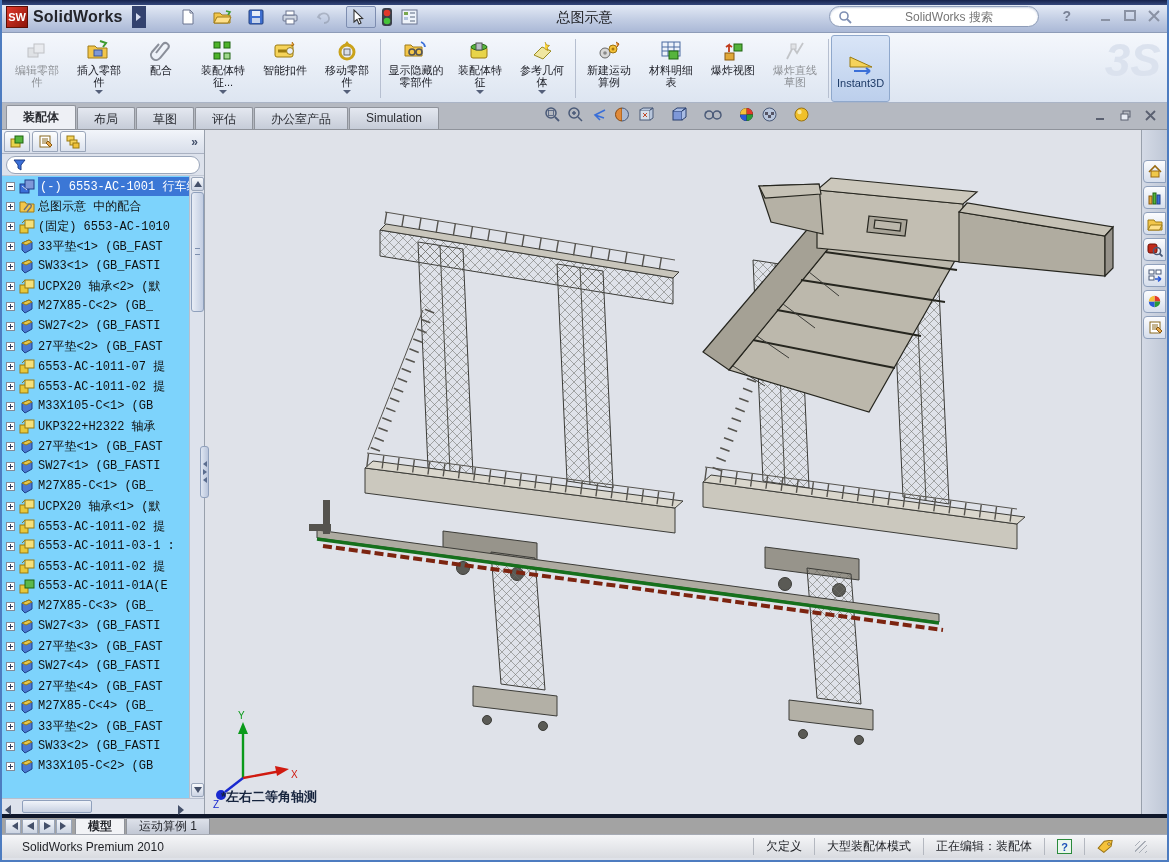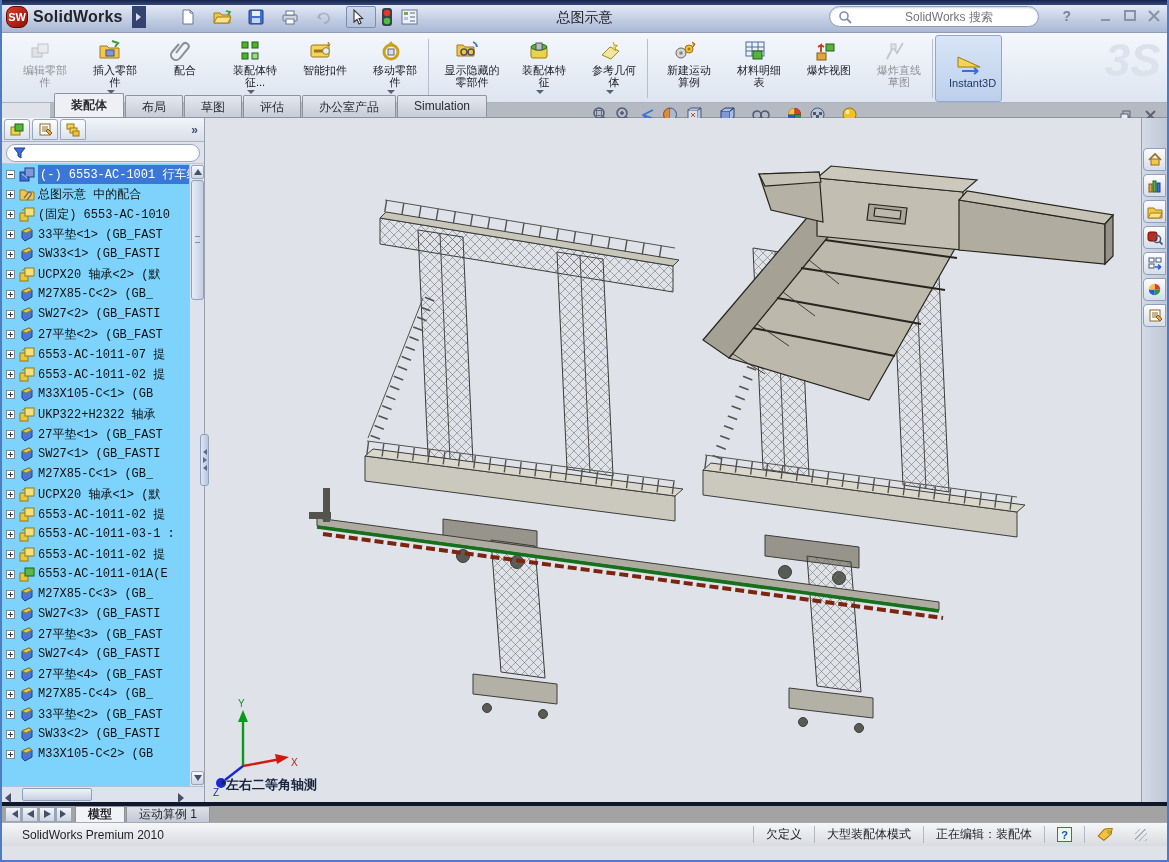--- a/index.html
+++ b/index.html
@@ -3,49 +3,49 @@
 <meta charset="utf-8">
 <style>
   * { margin:0; padding:0; box-sizing:border-box; }
   html,body { width:1169px; height:862px; font-family:"Liberation Sans", sans-serif; overflow:hidden; }
   #win { position:relative; width:1169px; height:862px; background:#dfe2e9; border:2px solid #4d7cc0; border-top:none; }
 
   
   #titlebar { position:relative; height:33px; background:linear-gradient(#eef3fb,#c3cee4 60%,#aab8d6); border-bottom:1px solid #8e9cb8; }
   #titlebar::before { content:""; position:absolute; top:0; left:0; right:0; height:5px; background:linear-gradient(#16234c,#35487c); }
   .tb-left { position:absolute; left:4px; top:6px; display:flex; align-items:center; gap:5px; }
-  .sw-cube { width:22px; height:22px; background:linear-gradient(135deg,#e03a2c,#8d1408); border:1px solid #5c0d04; border-radius:8px; color:#fff; font-weight:bold; font-size:11px; display:flex; align-items:center; justify-content:center; }
+  .sw-cube { width:22px; height:22px; background:linear-gradient(135deg,#e03a2c,#8d1408); border:1px solid #5c0d04; border-radius:0; color:#fff; font-weight:bold; font-size:11px; display:flex; align-items:center; justify-content:center; }
   .app-name { font-size:16px; font-weight:bold; color:#23242a; letter-spacing:.2px; }
   .menu-arrow { width:14px; height:22px; background:#33426e; display:flex; align-items:center; justify-content:center; margin-left:4px; }
   .menu-arrow i { width:0; height:0; border-left:5px solid #d8def0; border-top:4px solid transparent; border-bottom:4px solid transparent; }
   .tb-tools { position:absolute; left:175px; top:6px; display:flex; align-items:center; gap:3px; }
   .tb-btn { display:flex; align-items:center; height:22px; padding:0 2px; border-radius:2px; }
   .tb-btn.pressed { border:1px solid #7d8db0; background:linear-gradient(#cfd9ec,#b4c2dd); }
   .dd { width:0; height:0; border-top:4px solid #4a5ा72; border-top-color:#4a5572; border-left:3.5px solid transparent; border-right:3.5px solid transparent; margin-left:2px; }
   .tb-title { position:absolute; left:0; right:0; top:9px; text-align:center; font-size:14px; color:#1b1c20; pointer-events:none; }
   .search-wrap { position:absolute; right:128px; top:6px; width:210px; height:21px; background:#fff; border:1px solid #8d9cb8; border-radius:11px; display:flex; align-items:center; padding:0 8px; gap:3px; box-shadow:inset 0 1px 2px #ccd4e4; }
   .search-wrap input { border:none; outline:none; flex:1; font-size:12px; color:#555; background:transparent; font-family:"Liberation Sans",sans-serif;text-align:center; }
   .winctl { position:absolute; right:6px; top:8px; display:flex; align-items:center; gap:10px; }
   .winctl .help { font-size:14px; font-weight:bold; color:#7a8296; }
   .wc-ic { stroke:#8a92a4; stroke-width:2; fill:none; }
 
   
   #ribbon { position:relative; height:70px; background:linear-gradient(#f4f7fc,#dde5f1); border-bottom:1px solid #aab4c6; display:flex; align-items:stretch; padding:2px 2px 0 4px; overflow:hidden; }
   .rb-btn { display:flex; flex-direction:column; align-items:center; justify-content:flex-start; padding:3px 5px 1px; min-width:46px; border-radius:3px; }
   .rb-btn .ric { height:26px; display:flex; align-items:center; justify-content:center; }
-  .rb-btn .rlb { font-size:11px; line-height:12px; color:#20222a; text-align:center; width:52px;margin-left:8px; }
+  .rb-btn .rlb { font-size:11px; line-height:12px; color:#20222a; text-align:center; width:52px; }
   .rb-btn .rdd { width:0; height:0; border-top:4px solid #55607a; border-left:4px solid transparent; border-right:4px solid transparent; margin-top:2px; }
   .rb-btn.disabled { filter:grayscale(1); opacity:.45; }
   .rb-btn.active3d { background:linear-gradient(#d9e5f7,#bccfec); border:1px solid #8fa8cc; justify-content:center; }
   .rb-btn.active3d .rlb { width:auto; color:#1d3a66; }
   .rb-sep { width:1px; background:#b6bfd0; margin:4px 2px; }
   .ds-mark { position:absolute; right:6px; top:0; font-size:46px; font-weight:bold; color:#dbe2ee; font-style:italic; pointer-events:none; }
 
   
-  #tabrow { position:relative; height:15px; background:#b5b9c1; border-bottom:1px solid #8f939b; display:flex; align-items:flex-end;margin-left:48px; }
+  #tabrow { position:relative; height:27px; background:#b5b9c1; border-bottom:1px solid #8f939b; display:flex; align-items:flex-end; }
   .doc-tabs { display:flex; align-items:flex-end; height:100%; padding-left:4px; }
   .dtab { height:22px; padding:3px 16px 0; font-size:12px; color:#2a2c32; background:linear-gradient(#e4e8f0,#c6ccd8); border:1px solid #8f939b; border-bottom:none; margin-right:1px; border-radius:2px 2px 0 0; }
   .dtab.active { background:#eef0f5; font-weight:bold; height:24px; }
   .hud { position:absolute; left:542px; top:3px; display:flex; align-items:center; gap:6px; }
   .hud-btn { display:flex; align-items:center; gap:1px; }
   .vp-winctl { position:absolute; right:10px; top:6px; display:flex; gap:12px; align-items:center; }
 
   
   #main { position:relative; display:flex; height:684px; }
 

